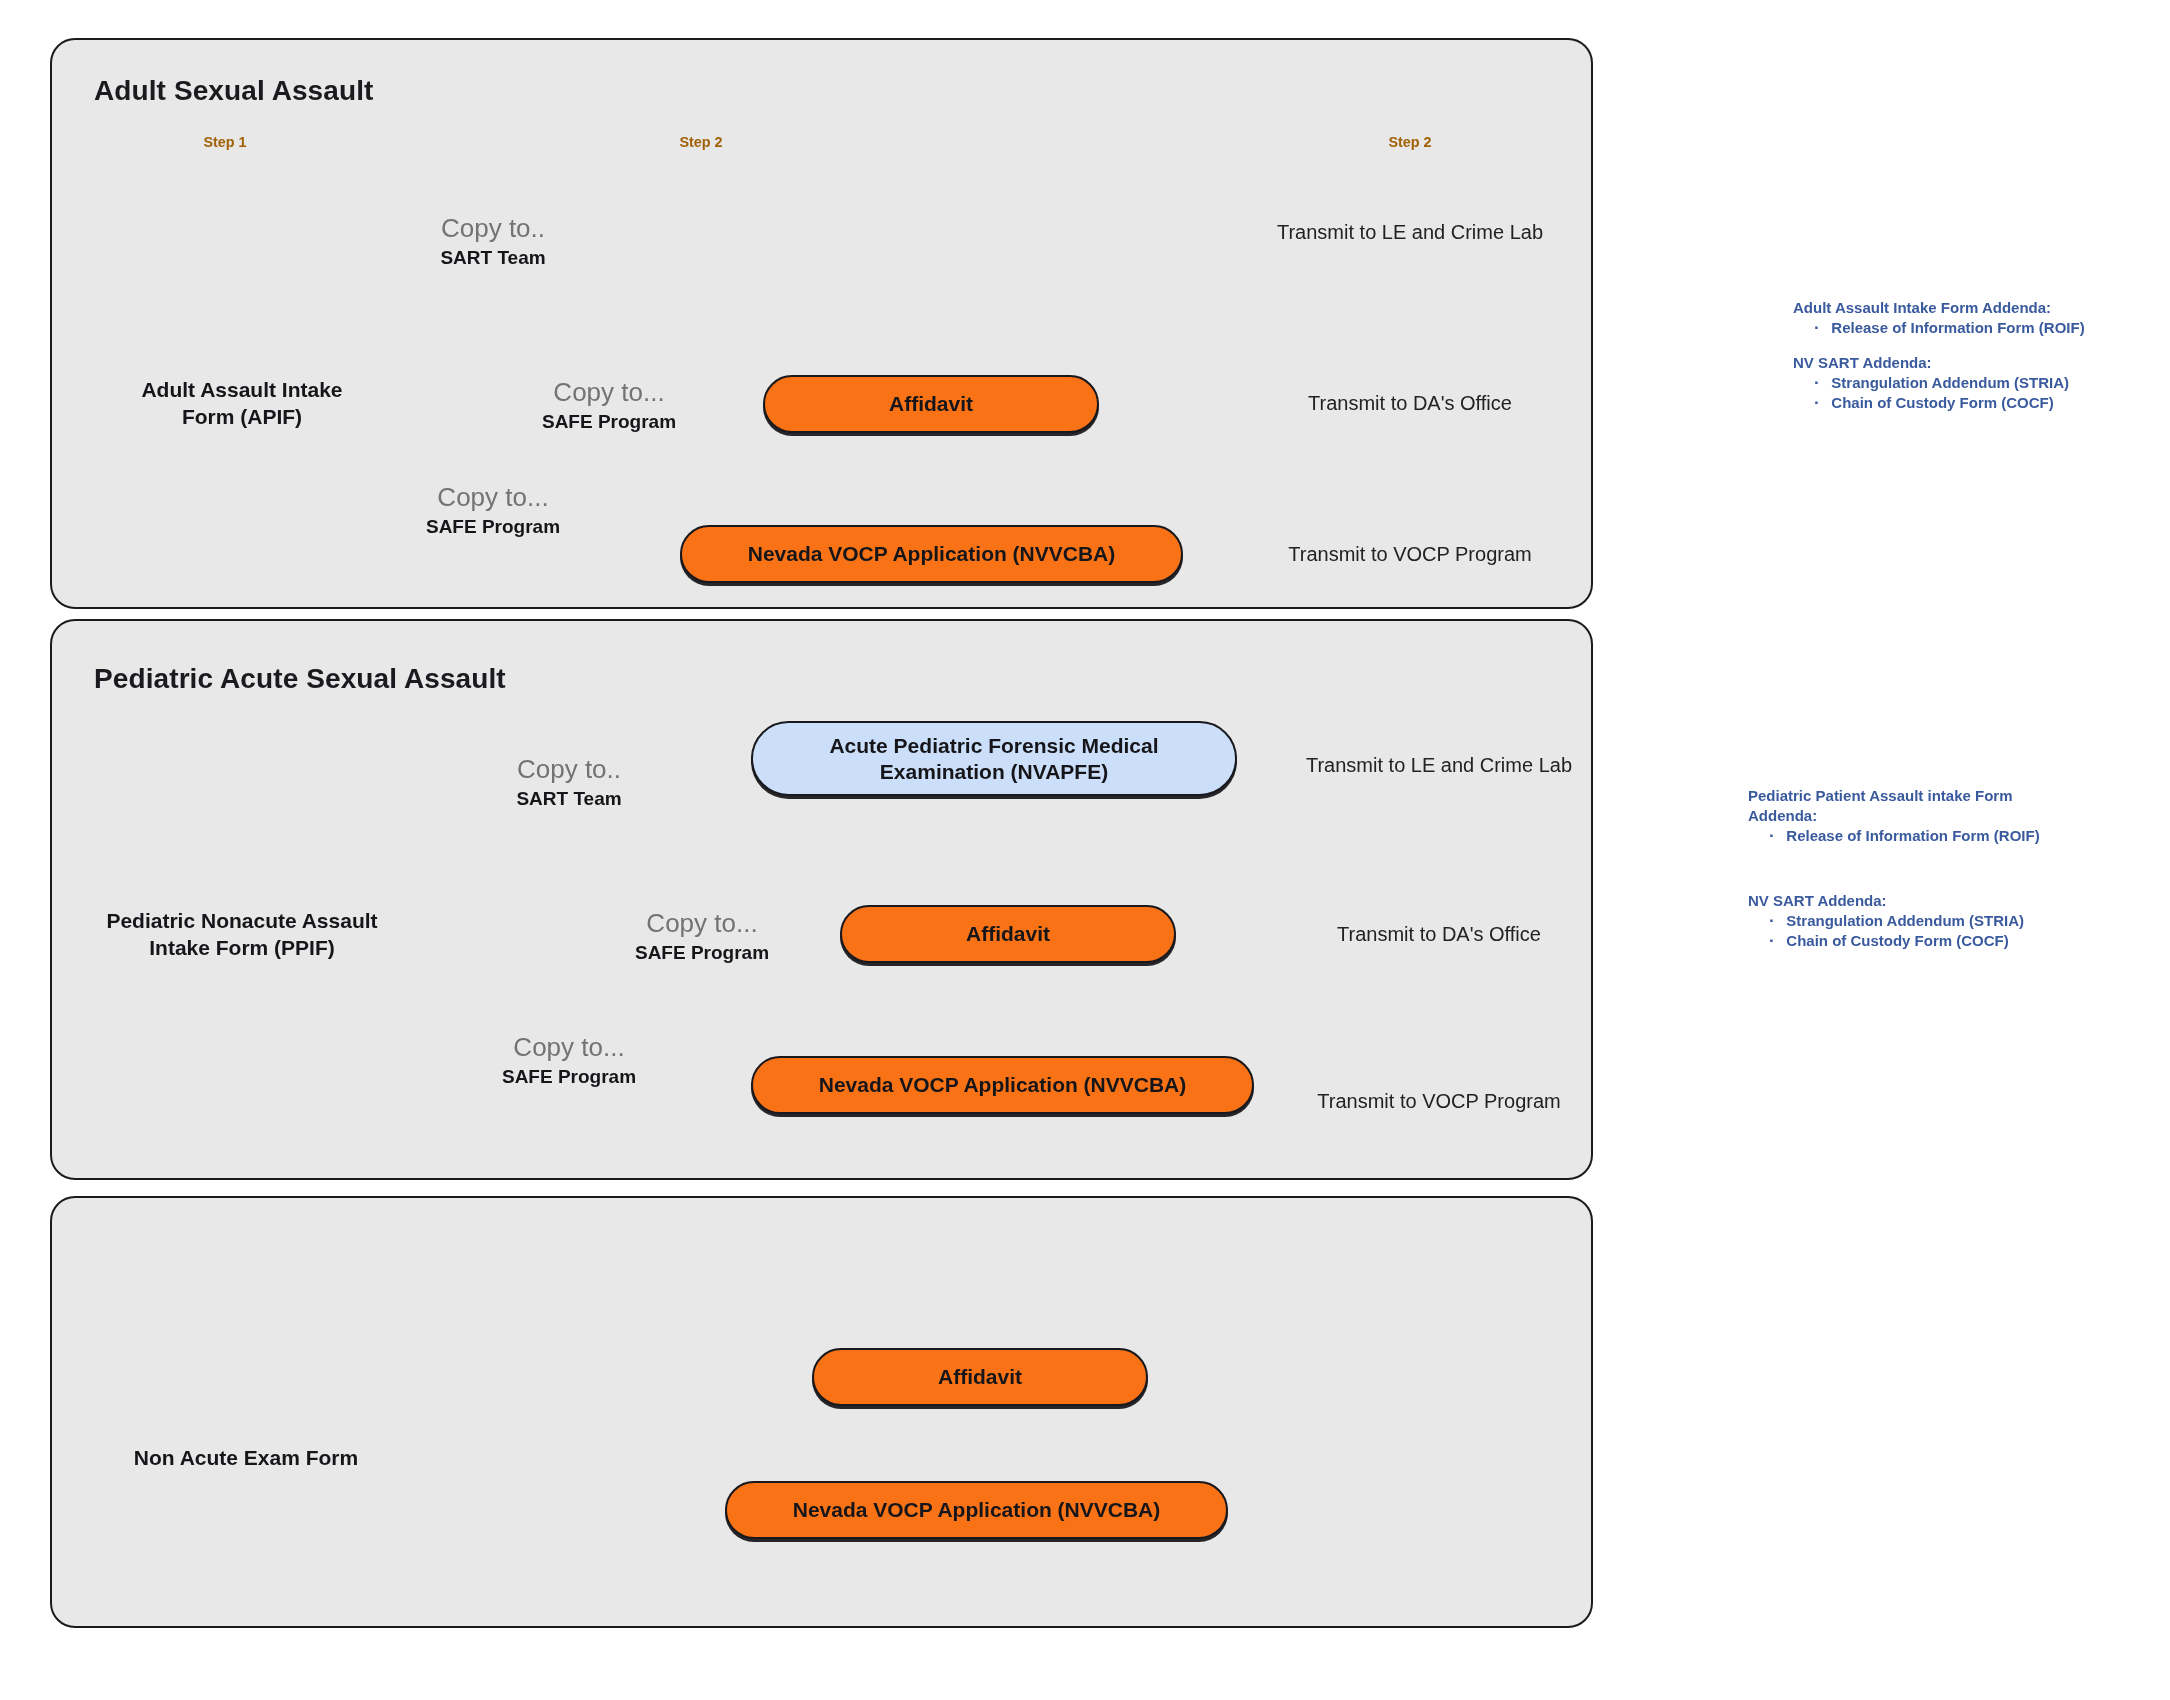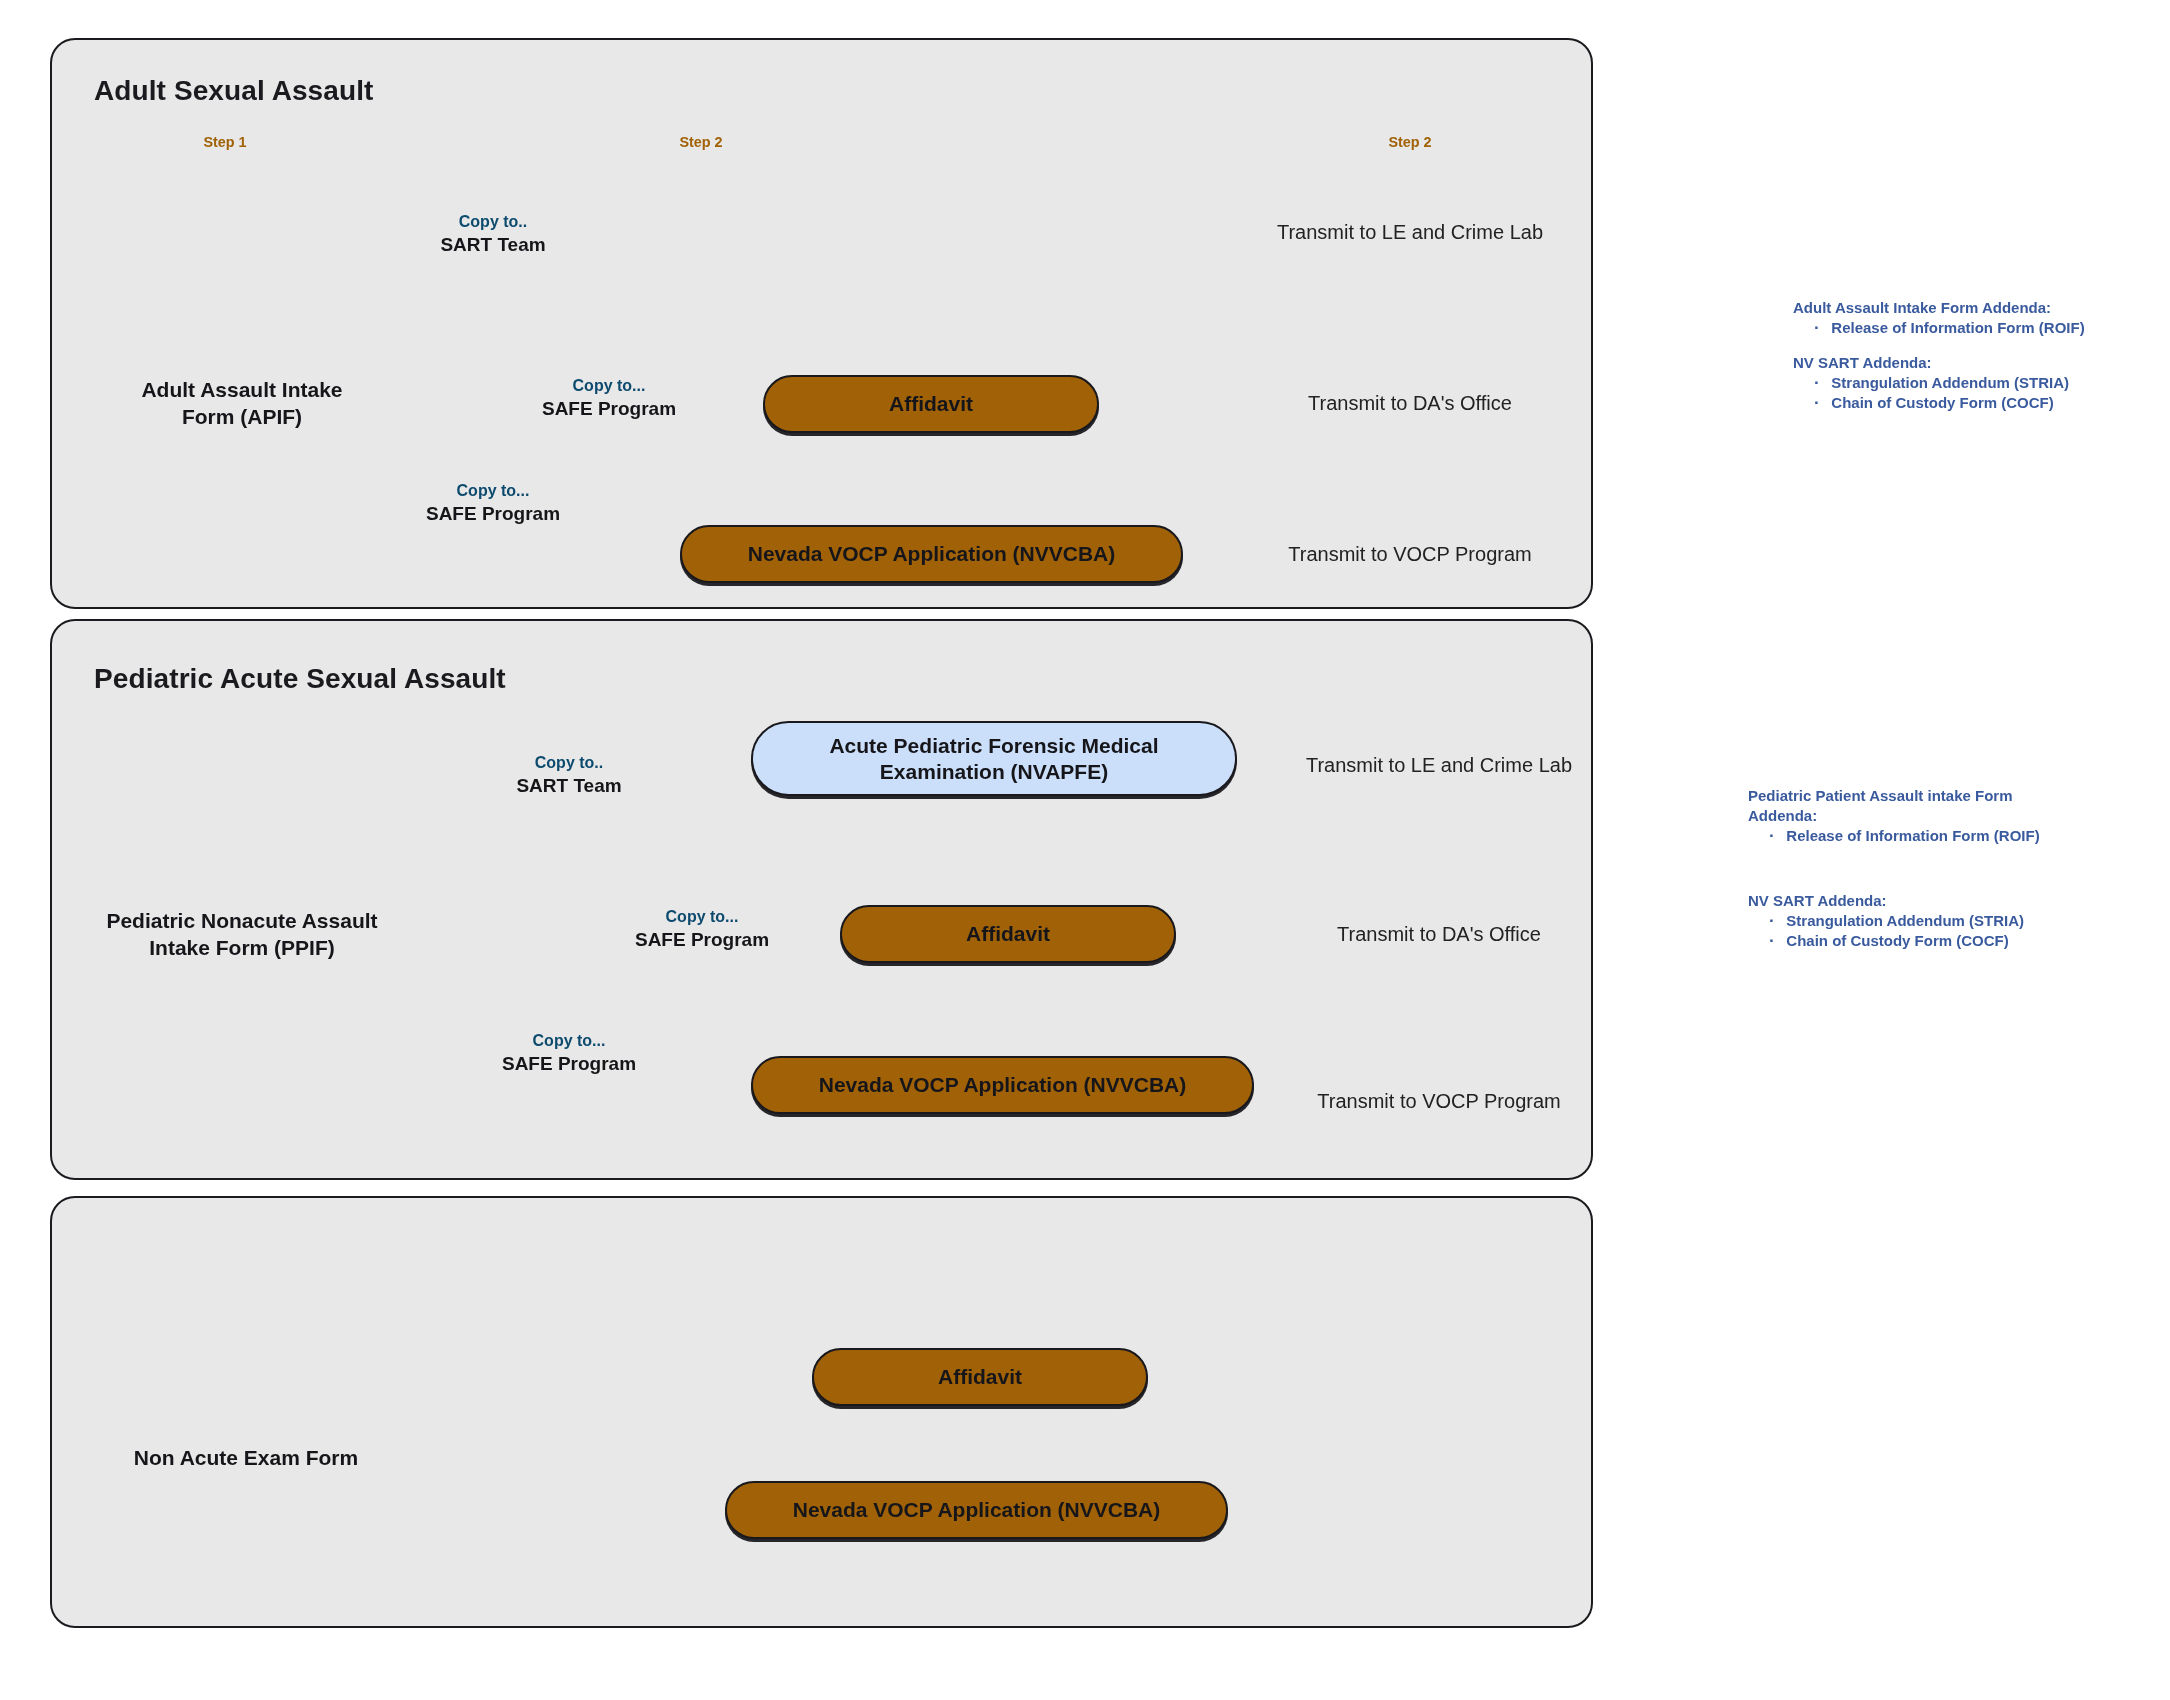--- a/index.html
+++ b/index.html
@@ -50,21 +50,21 @@
     display:flex;align-items:center;justify-content:center;
     text-align:center;
     font-weight:bold;
     font-size:21px;
     color:#16161a;
     line-height:1.22;
     padding:3.8px 15.4px;
     box-shadow:0 2.9px 0 0 rgba(20,20,25,.92);
   }
   .node.blue{background:#cbdffa;}
-  .node.purple{background:#a16207;}
+  .node.purple{background:#f97316;}
 
   
   .src-label{
     position:absolute;
     font-size:21px;
     font-weight:bold;
     color:#16161a;
     text-align:center;
     line-height:1.3;
     transform:translate(-50%,-50%);
@@ -72,21 +72,21 @@
   }
 
   
   .edge-cap{
     position:absolute;
     text-align:center;
     transform:translate(-50%,0);
     line-height:1.32;
     white-space:nowrap;
   }
-  .edge-cap .l1{display:block;font-size:16px;font-weight:700;color:#0c4a6e;}
+  .edge-cap .l1{display:block;font-size:26px;font-weight:400;color:#737373;}
   .edge-cap .l2{display:block;font-size:19px;font-weight:bold;color:#16161a;}
 
   
   .transmit{
     position:absolute;
     font-size:20px;
     font-weight:400;
     color:#222;
     white-space:nowrap;
     transform:translate(-50%,-50%);

